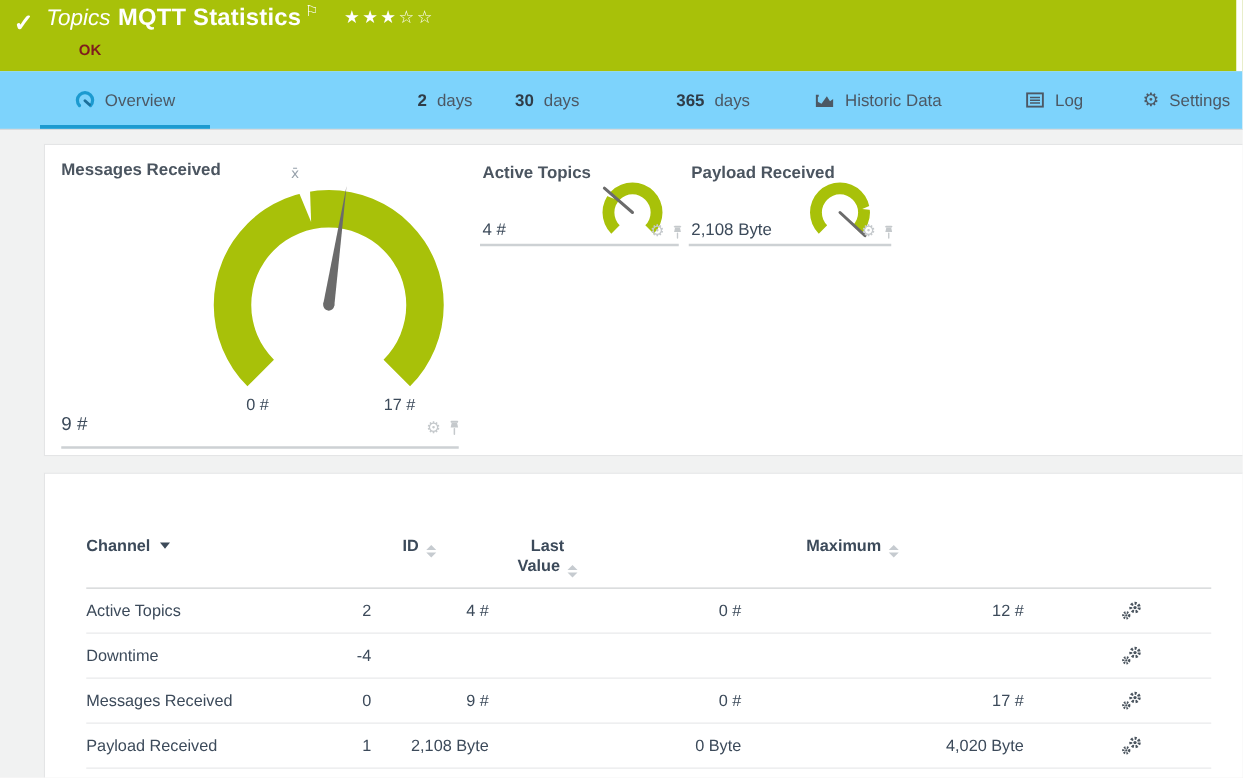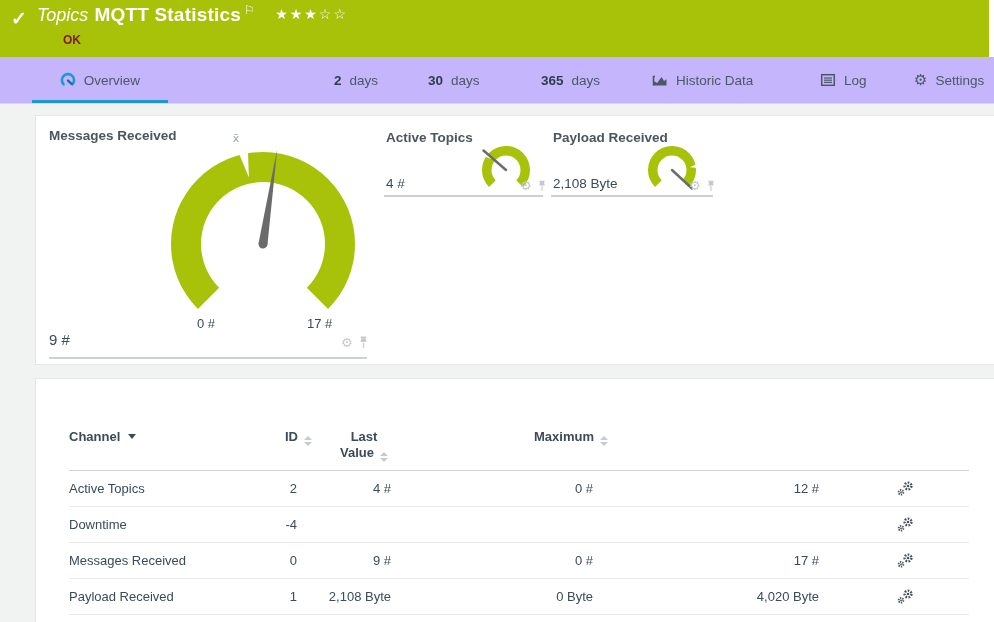--- a/index.html
+++ b/index.html
@@ -12,21 +12,21 @@
   .topbar .check { position:absolute; left:11px; top:7px; color:#fff; font-size:19px; font-weight:bold; }
   .title-row { position:absolute; left:37px; top:4px; color:#fff; white-space:nowrap; }
   .title-row .kind { font-style:italic; font-size:18px; margin-right:6px; }
   .title-row .name { font-weight:bold; font-size:19px; letter-spacing:.2px; }
   .title-row .flag { font-size:12px; position:relative; top:-7px; margin-left:3px; }
   .title-row .stars { font-size:14px; letter-spacing:2px; margin-left:16px; position:relative; top:-2px; font-family:"DejaVu Sans",sans-serif; }
   .topbar .status-ok { position:absolute; left:63px; top:33px; color:#7f1d1d; font-weight:bold; font-size:12px; }
   .white-strip { position:absolute; right:0; top:0; width:5px; height:57px; background:#fff; }
 
   
-  .tabs { position:absolute; left:0; top:57px; width:994px; height:47px; background:#c4b5fd; border-bottom:1px solid #d8dadc; }
+  .tabs { position:absolute; left:0; top:57px; width:994px; height:47px; background:#7dd3fc; border-bottom:1px solid #d8dadc; }
   .tab { position:absolute; top:0; height:46px; display:flex; align-items:center; gap:8px; font-size:13.5px; color:#4c5864; cursor:pointer; }
   .tab .tnum { font-weight:bold; color:#2f3c48; }
   .tab.active { justify-content:center; }
   .tab.active::after { content:""; position:absolute; left:0; right:0; bottom:0; height:3px; background:#1c9ad0; }
   .ticon { flex:none; }
   .gear-glyph { font-family:"DejaVu Sans",sans-serif; font-size:15px; line-height:1; }
 
   
   .card { position:absolute; left:35px; width:965px; background:#fff; border:1px solid #e4e5e6; }
   .card-gauges { top:115px; height:250px; }
@@ -58,21 +58,21 @@
   .gs2 svg.dial { left:91px; }
   .gauge-small .gvalue { left:2px; top:60px; font-size:13.5px; }
   .gs1 .gicons { left:136px; top:63px; }
   .gs2 .gicons { left:138px; top:63px; }
 
   .avg-txt { font-size:11px; fill:#97a1ab; font-family:"DejaVu Sans",sans-serif; }
 
   
   .table { margin:0 30px 0 33px; }
   .thead, .trow { display:grid; grid-template-columns:195px 33px 94px 202px 226px 1fr; }
-  .thead { padding-top:50px; padding-bottom:8px; border-bottom:1px solid #d0d2d4; align-items:start; }
+  .thead { padding-top:50px; padding-bottom:8px; border-bottom:1px solid #d0d2d4; align-items:start;gap:37px; }
   .th { font-size:13px; font-weight:bold; color:#3c4a5a; line-height:16px; white-space:nowrap; cursor:pointer; }
   .th.num { text-align:right; }
   .th.last { text-align:center; padding-left:40px; white-space:normal; }
   .trow { height:36px; align-items:center; border-bottom:1px solid #e9eaeb; }
   .td { font-size:13px; color:#3c4a5a; }
   .td.num { text-align:right; }
   .td.edit { padding-left:78px; line-height:0; }
 
   .sort { display:inline-flex; flex-direction:column; align-items:center; gap:2px; margin-left:6px; margin-right:-15px; vertical-align:1px; }
   .sort b { display:block; width:0; height:0; border-left:4px solid transparent; border-right:4px solid transparent; }
@@ -100,21 +100,21 @@
       <svg class="ticon" width="16" height="16" viewBox="0 0 16 16">
         <path d="M12.4 12.4 A6.1 6.1 0 1 0 3.6 12.4" fill="none" stroke="#1c9ad0" stroke-width="2.6" stroke-linecap="round"></path>
         <path d="M8 8.6 L11.6 11.8" stroke="#1c6f9b" stroke-width="2.4" stroke-linecap="round"></path>
       </svg>
       <span>Overview</span>
     </div>
     <div class="tab" style="left:334px;">
       <span class="tnum">2</span>
       <span>days</span>
     </div>
-    <div class="tab" style="left:428px;text-align:right;">
+    <div class="tab" style="left:412px;text-align:right;">
       <span class="tnum">30</span>
       <span>days</span>
     </div>
     <div class="tab" style="left:541px;">
       <span class="tnum">365</span>
       <span>days</span>
     </div>
     <div class="tab" style="left:652px;">
       <svg class="ticon" width="16" height="16" viewBox="0 0 16 16">
         <path d="M1.5 13.5 V4.5 H3" fill="none" stroke="#4c5864" stroke-width="1.6"></path>

